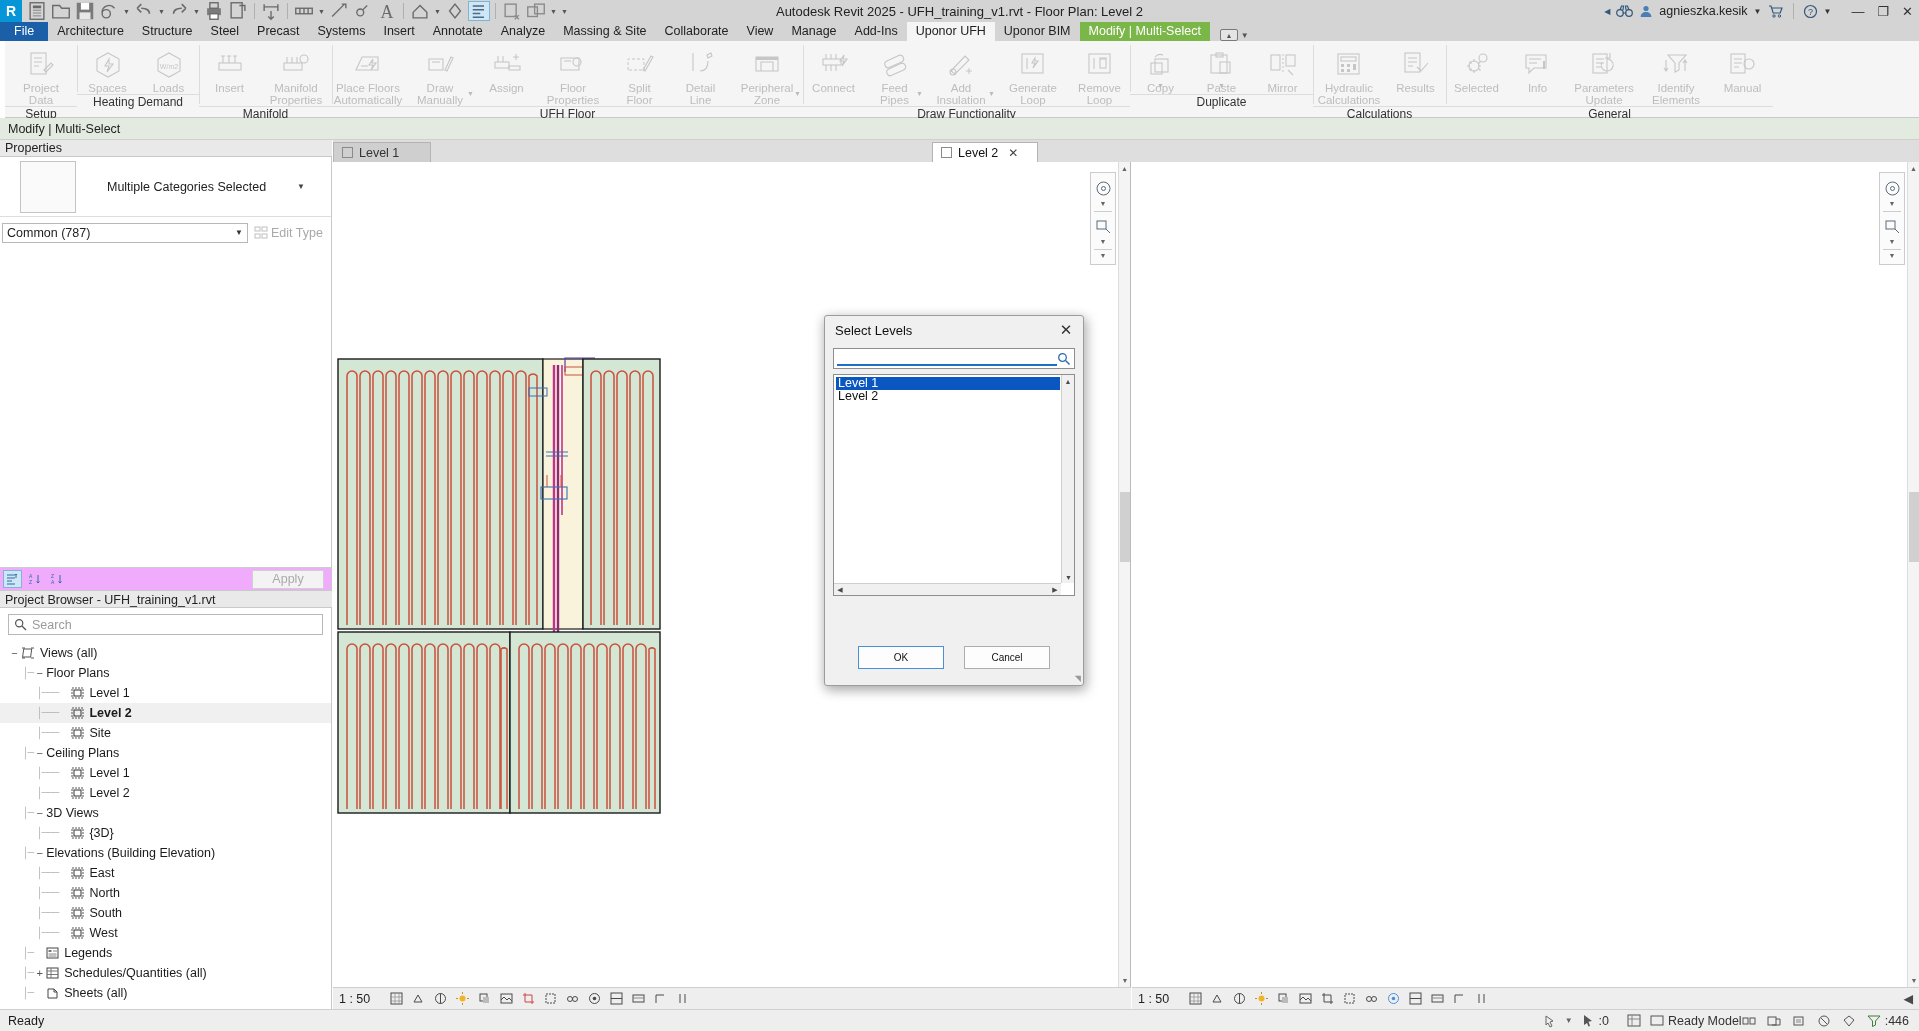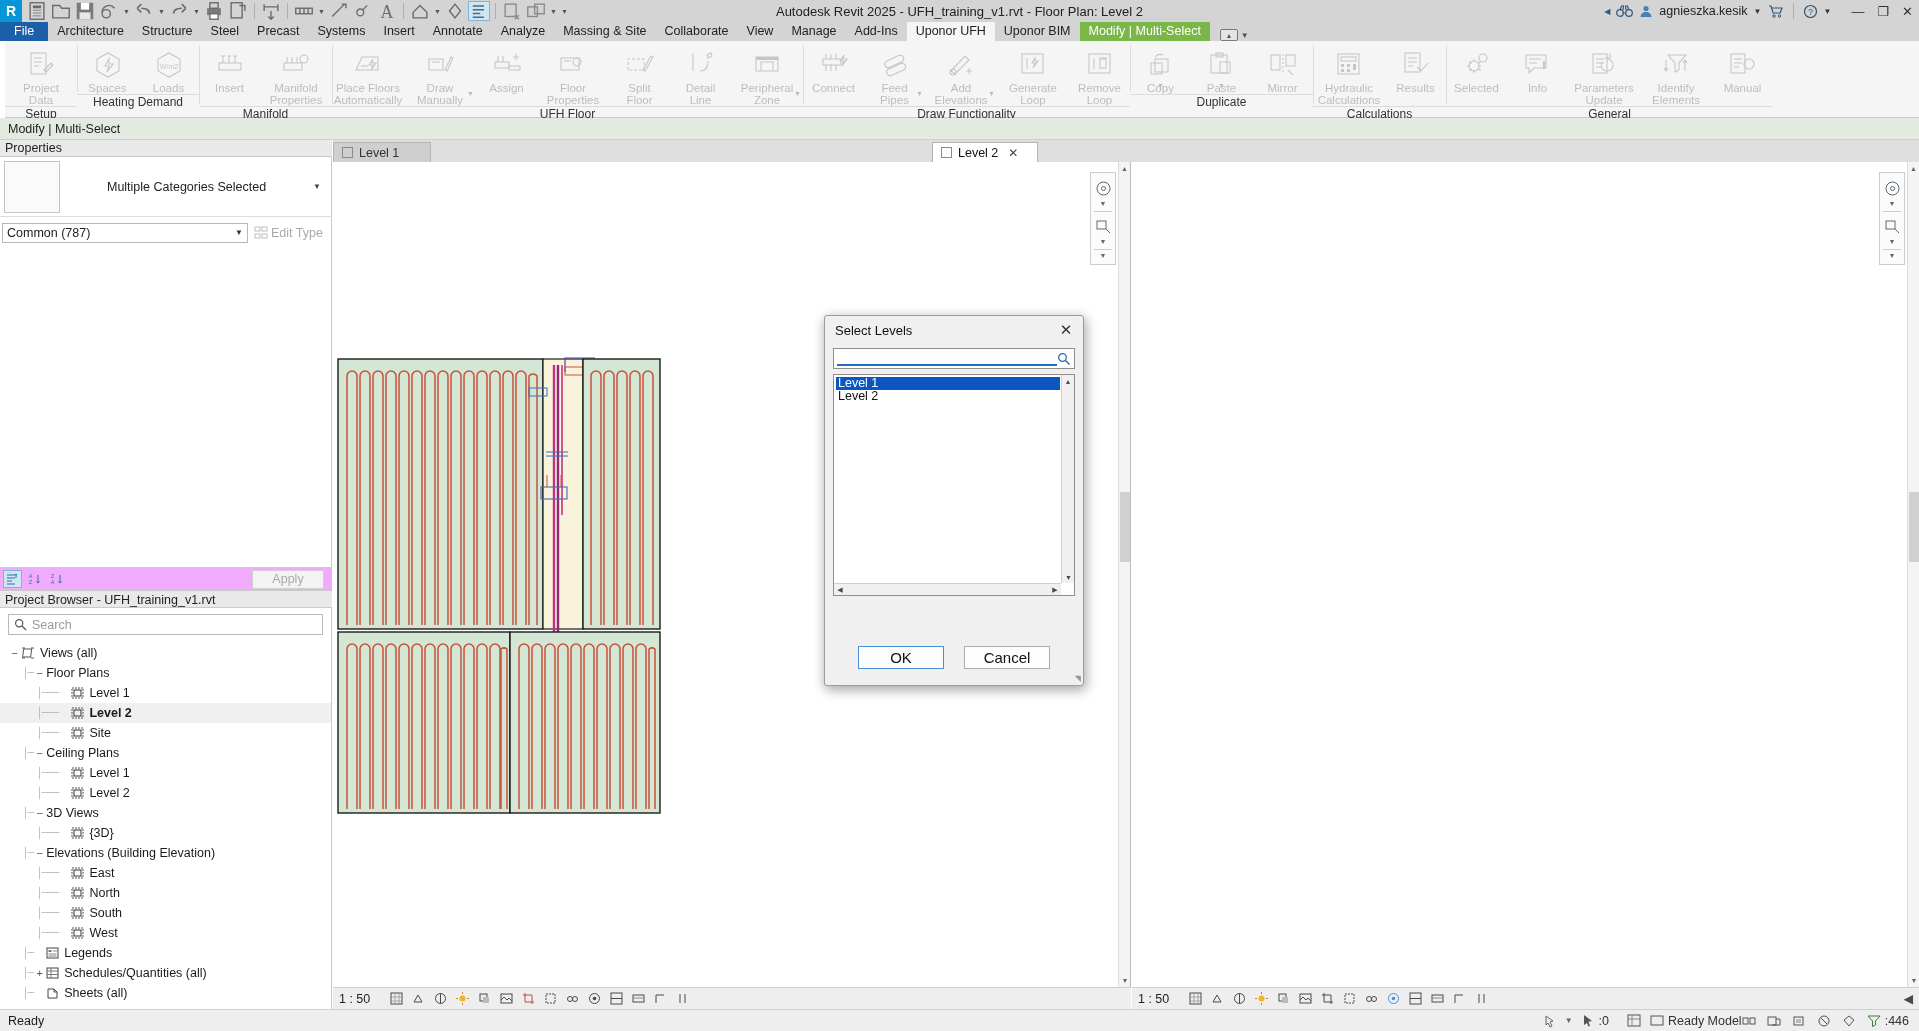--- a/index.html
+++ b/index.html
@@ -102,21 +102,21 @@
     position: absolute; left: 0; top: 140px; width: 332px; height: 17px;
     background: #e9e9e9; border-bottom: 1px solid #c9c9c9;
     font-size: 12.5px; padding-left: 5px; line-height: 17px; color: #222;
   }
   .props-body {
     position: absolute; left: 0; top: 157px; width: 332px; height: 410px;
     background: #fff; border-right: 1px solid #c9c9c9;
   }
   .props-type {
     display: flex; align-items: center; height: 60px; border-bottom: 1px solid #ddd;
-    padding: 0 4px;
+    padding: 0 20px;
   }
   .props-thumb { width: 56px; height: 52px; border: 1px solid #c4c4c4; background: #fafafa; }
   .props-type-label { flex: 1; text-align: center; font-size: 12.5px; color: #222; }
   .props-caret { font-size: 8px; color: #444; padding-right: 6px; }
   .props-selector { display: flex; align-items: center; height: 23px; margin-top: 4px; padding: 0 2px; gap: 3px; }
   .combo {
     flex: 1; height: 20px; border: 1px solid #b8b8b8; background: #fff;
     display: flex; align-items: center; padding: 0 4px; font-size: 12.5px; color: #222;
   }
   .combo .cv { flex: 1; }
@@ -254,21 +254,21 @@
   .dl-item { height: 13px; font-size: 12.5px; line-height: 13px; padding-left: 2px; color: #111; }
   .dl-item.sel { background: #0b57c2; color: #fff; }
   .dl-vscroll { position: absolute; right: 0; top: 0; bottom: 12px; width: 13px; background: #f0f0f0; border-left: 1px solid #cfcfcf; }
   .dl-hscroll { position: absolute; left: 0; right: 13px; bottom: 0; height: 12px; background: #f0f0f0; border-top: 1px solid #cfcfcf; }
   .sarrow { display:flex; align-items:center; justify-content:center; font-size:7px; color:#4a4a4a; }
   .dlg-buttons {
     position: absolute; left: 0; right: 0; bottom: 16px;
     display: flex; justify-content: center; gap: 20px;
   }
   .dlg-btn {
-    width: 86px; height: 23px; font-size: 15px; background: #fdfdfd;
+    width: 86px; height: 23px; font-size: 10px; background: #fdfdfd;
     border: 1px solid #adadad; display: flex; align-items: center; justify-content: center;
     color: #111;
   }
   .dlg-btn.primary { border: 1px solid #4a90d9; }
   .dlg-resize { position: absolute; right: 2px; bottom: 2px; font-size: 8px; color: #999; }
 </style>
 </head>
 <body>
 
 <div id="app">
@@ -636,21 +636,21 @@
           </div>
           <div class="rbtn w70">
             <div class="gicon">
               <svg viewBox="0 0 30 28">
                 <path d="M5 21l4 3 14-14-4-4L5 21z" stroke="#c6c6c6" fill="none" stroke-width="1.1"></path>
                 <circle cx="7" cy="22" r="3" stroke="#c6c6c6" fill="none" stroke-width="1.1"></circle>
                 <path d="M23 18v6M20 21h6" stroke="#c6c6c6" fill="none" stroke-width="1.1"></path>
               </svg>
             </div>
             <div class="lbl" style="white-space: pre-line;">Add
-Elevations</div>
+Insulation</div>
             <div class="dd side">▼</div>
           </div>
           <div class="rbtn w70">
             <div class="gicon">
               <svg viewBox="0 0 30 28">
                 <rect x="4" y="4" width="21" height="19" stroke="#c6c6c6" fill="none" stroke-width="1.1"></rect>
                 <path d="M9 8v11" stroke="#c6c6c6" fill="none" stroke-width="1.1"></path>
                 <path d="M17 8l-3 5h3l-2 5 5-7h-3z" stroke="#c6c6c6" fill="none" stroke-width="1.1"></path>
               </svg>
             </div>

